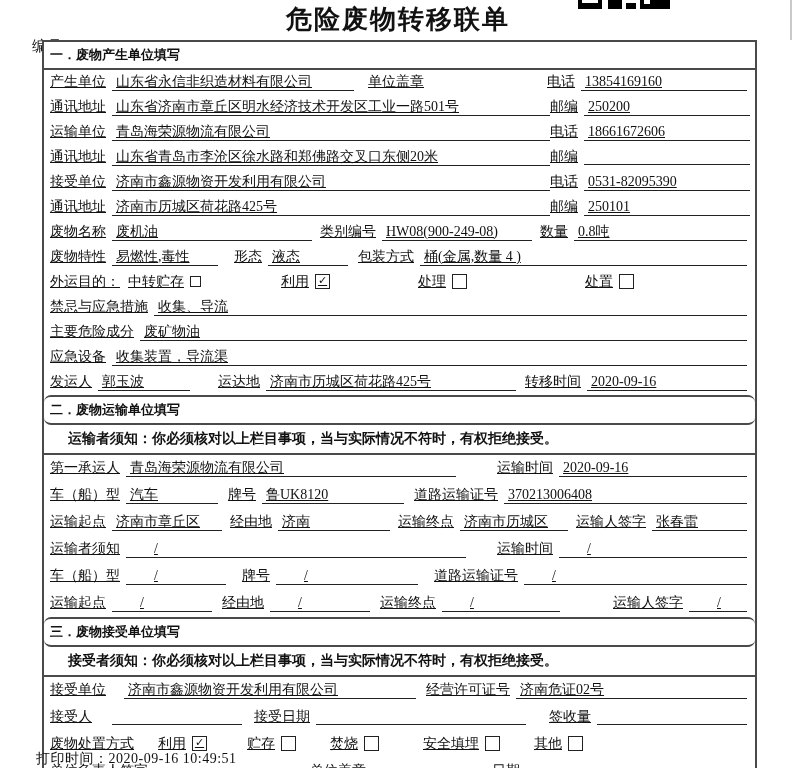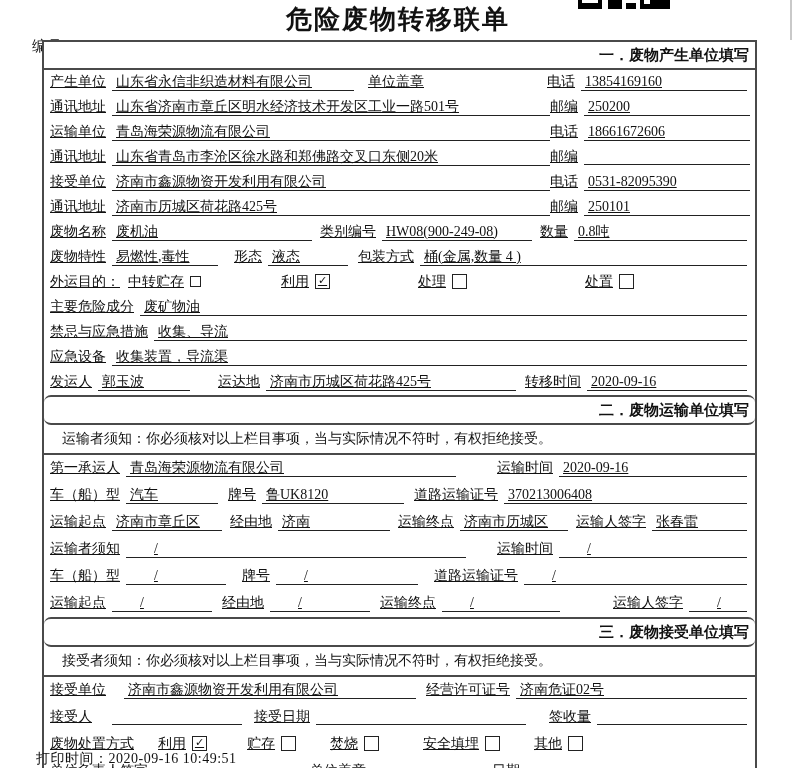--- a/index.html
+++ b/index.html
@@ -12,24 +12,24 @@
   .hdr{position:relative;height:40px;}
   .serial{position:absolute;left:32px;top:13px;font-size:15px;letter-spacing:.5px;margin-top:24px;}
   .doc-title{position:absolute;left:0;right:0;top:2px;text-align:center;
     font-size:26px;font-weight:bold;letter-spacing:2px;}
   .qr{position:absolute;left:578px;top:0;width:92px;height:10px;}
   .qr i{position:absolute;background:#000;}
   .scan-edge{position:absolute;top:0;bottom:0;left:790px;width:2px;background:#c9c9c9;}
   
   .form{position:absolute;left:42px;top:40px;width:715px;border:2px solid #4a4a4a;
     box-sizing:border-box;background:#fff;}
-  .sec-hd{font-weight:bold;font-size:15px;padding:2px 6px;height:22px;line-height:22px;
-    border-bottom:2px solid #4a4a4a;text-align:right;}
+  .sec-hd{font-weight:bold;font-size:13px;padding:2px 6px;height:22px;line-height:22px;
+    border-bottom:2px solid #4a4a4a;}
   .sec-hd.topline{border-top:2px solid #4a4a4a;border-radius:7px;}
-  .notice{padding:3px 18px;height:22px;line-height:22px;border-bottom:2px solid #4a4a4a;}
+  .notice{padding:3px 24px;height:22px;line-height:22px;border-bottom:2px solid #4a4a4a;font-weight:bold;}
   .row{display:flex;align-items:center;height:23px;padding:0 8px 2px 6px;white-space:nowrap;text-decoration:underline;}
   .row.h25{height:25px;}
   .lbl{margin-right:6px;}
   .plain{margin-left:14px;}
   .val{border-bottom:1px solid #222;padding:0 4px;min-height:17px;line-height:17px;
     overflow:hidden;box-sizing:border-box;flex-shrink:0;}
   .val.grow{flex:1 1 auto;}
   .ml-auto{margin-left:auto;}
   .ind{padding-left:28px;}
   .cb{display:inline-block;width:13px;height:13px;border:1px solid #222;margin-left:6px;
@@ -136,27 +136,27 @@
         <span>处理</span>
         <span class="cb"></span>
       </span>
     <span class="opt" style="margin-left:118px">
         <span>处置</span>
         <span class="cb"></span>
       </span>
   </div>
 
   <div class="row">
+    <span class="lbl">禁忌与应急措施</span>
+    <span class="val grow">收集、导流</span>
+  </div>
+
+  <div class="row">
     <span class="lbl">主要危险成分</span>
     <span class="val grow">废矿物油</span>
-  </div>
-
-  <div class="row">
-    <span class="lbl">禁忌与应急措施</span>
-    <span class="val grow">收集、导流</span>
   </div>
 
   <div class="row">
     <span class="lbl">应急设备</span>
     <span class="val grow">收集装置，导流渠</span>
   </div>
 
   <div class="row">
     <span class="lbl">发运人</span>
     <span class="val" style="width:92px">郭玉波</span>

